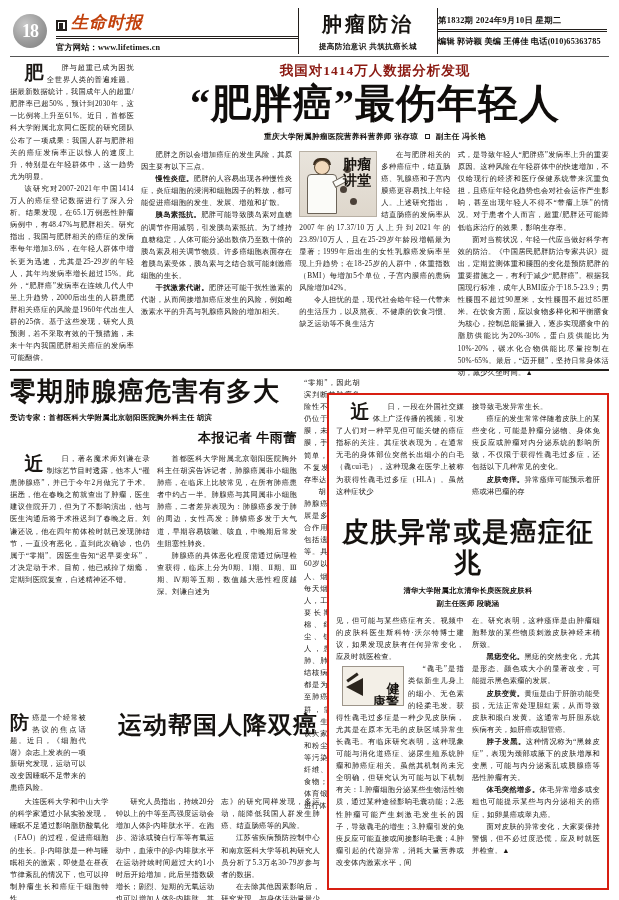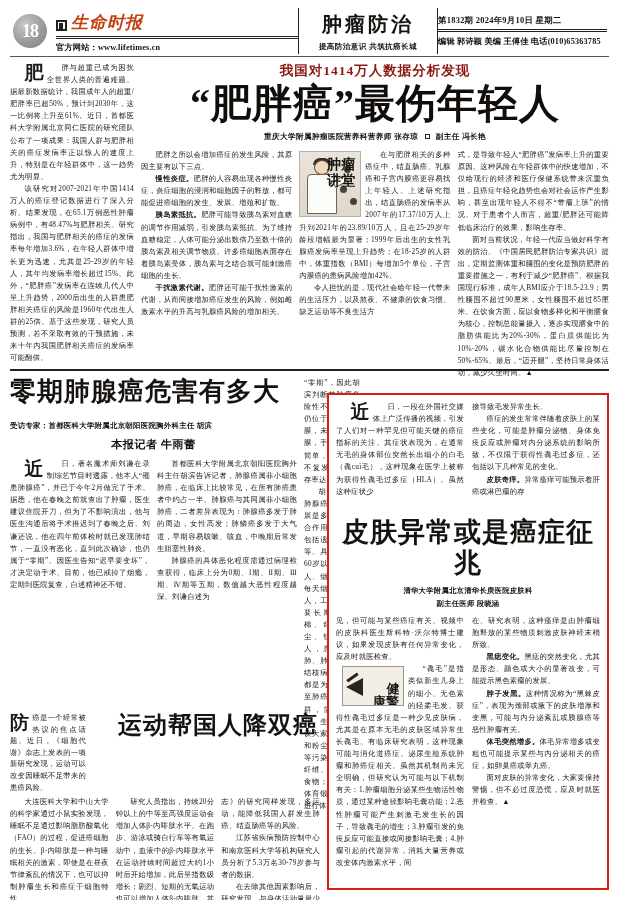--- a/index.html
+++ b/index.html
@@ -203,21 +203,21 @@
   .s1-byline .sq { display:inline-block; width:5px;height:5px;border:1px solid #222;margin:0 3px 0 5px;}
   .s1-cols {
     margin-top: 7px;
     display: flex;
     gap: 7px;
     flex: 1;
   }
   .s1-cols > div { flex: 1; }
 
   .illus {
-    width: 62px; height: 66px;
+    width: 78px; height: 66px;
     float: left;
     margin: 2px 4px 2px 0;
     background: linear-gradient(180deg,#e9e4dc 0%, #ded7cc 100%);
     border: 1px solid #b8b0a4;
     position: relative;
     overflow: hidden;
   }
   .illus .doc-head {
     position:absolute; left:14px; top:8px; width:16px;height:15px;border-radius:50%;
     background:#f2d9bb; border:1px solid #5b4a36;
@@ -244,24 +244,24 @@
   .story2 { margin-top: 6px; display: flex; gap: 7px; height: 296px; }
   .s2-left { flex: 0 0 287px; display: flex; flex-direction: column; }
   .s2-head {
     font-family: "Liberation Serif", serif;
     font-weight: bold;
     font-size: 26px;
     line-height: 30px;
     letter-spacing: 1px;
   }
   .s2-expert {
-    font-size: 7.4px; font-weight: bold; margin-top: 14px; letter-spacing: 0.3px;
+    font-size: 7.4px; font-weight: bold; margin-top: 6px; letter-spacing: 0.3px;
   }
   .s2-reporter {
-    font-size: 11px; font-weight: bold; margin-top: 6px; text-align: center; letter-spacing: 0.6px;
+    font-size: 13px; font-weight: bold; margin-top: 6px; text-align: right; letter-spacing: 0.6px;
   }
   .s2-cols { display: flex; gap: 7px; margin-top: 6px; flex: 1; }
   .s2-cols > div { flex: 1; }
   .s2-mid { flex: 0 0 56px; }
   .s2-right-strip { flex: 1; }
 
   
   .redbox {
     position: absolute;
     left: 327px;
@@ -467,20 +467,21 @@
             <span class="horn"></span>
             <span class="horn2"></span>
             <span class="atxt">健康警报</span>
           </span>
           <span>“毳毛”是指类似新生儿身上的细小、无色素的轻柔毛发。获得性毳毛过多症是一种少见皮肤病，尤其是在原本无毛的皮肤区域异常生长毳毛。有临床研究表明，这种现象可能与消化道癌症、泌尿生殖系统肿瘤和肺癌症相关。虽然其机制尚未完全明确，但研究认为可能与以下机制有关：1.肿瘤细胞分泌某些生物活性物质，通过某种途径影响毛囊功能；2.恶性肿瘤可能产生刺激毛发生长的因子，导致毳毛的增生；3.肿瘤引发的免疫反应可能直接或间接影响毛囊；4.肿瘤引起的代谢异常，消耗大量营养或改变体内激素水平，间</span>
         </p>
       </div>
       <div class="body-col">
         <p class="noind">在。研究表明，这种瘙痒是由肿瘤细胞释放的某些物质刺激皮肤神经末梢所致。</p>
         <p><b class="runin">黑痣变化。</b><span>黑痣的突然变化，尤其是形态、颜色或大小的显著改变，可能提示黑色素瘤的发展。</span></p>
+        <p><b class="runin">皮肤变黄。</b><span>黄疸是由于肝脏功能受损，无法正常处理胆红素，从而导致皮肤和眼白发黄。这通常与肝胆系统疾病有关，如肝癌或胆管癌。</span></p>
         <p><b class="runin">脖子发黑。</b><span>这种情况称为“黑棘皮症”，表现为颈部或腋下的皮肤增厚和变黑，可能与内分泌紊乱或胰腺癌等恶性肿瘤有关。</span></p>
         <p><b class="runin">体毛突然增多。</b><span>体毛异常增多或变粗也可能提示某些与内分泌相关的癌症，如卵巢癌或睾丸癌。</span></p>
         <p>面对皮肤的异常变化，大家要保持警惕，但不必过度恐慌，应及时就医并检查。▲</p>
       </div>
     </div>
   </div>
 
   <div class="story4">
     <div class="s4-top">
       <div class="s4-intro body-col">

